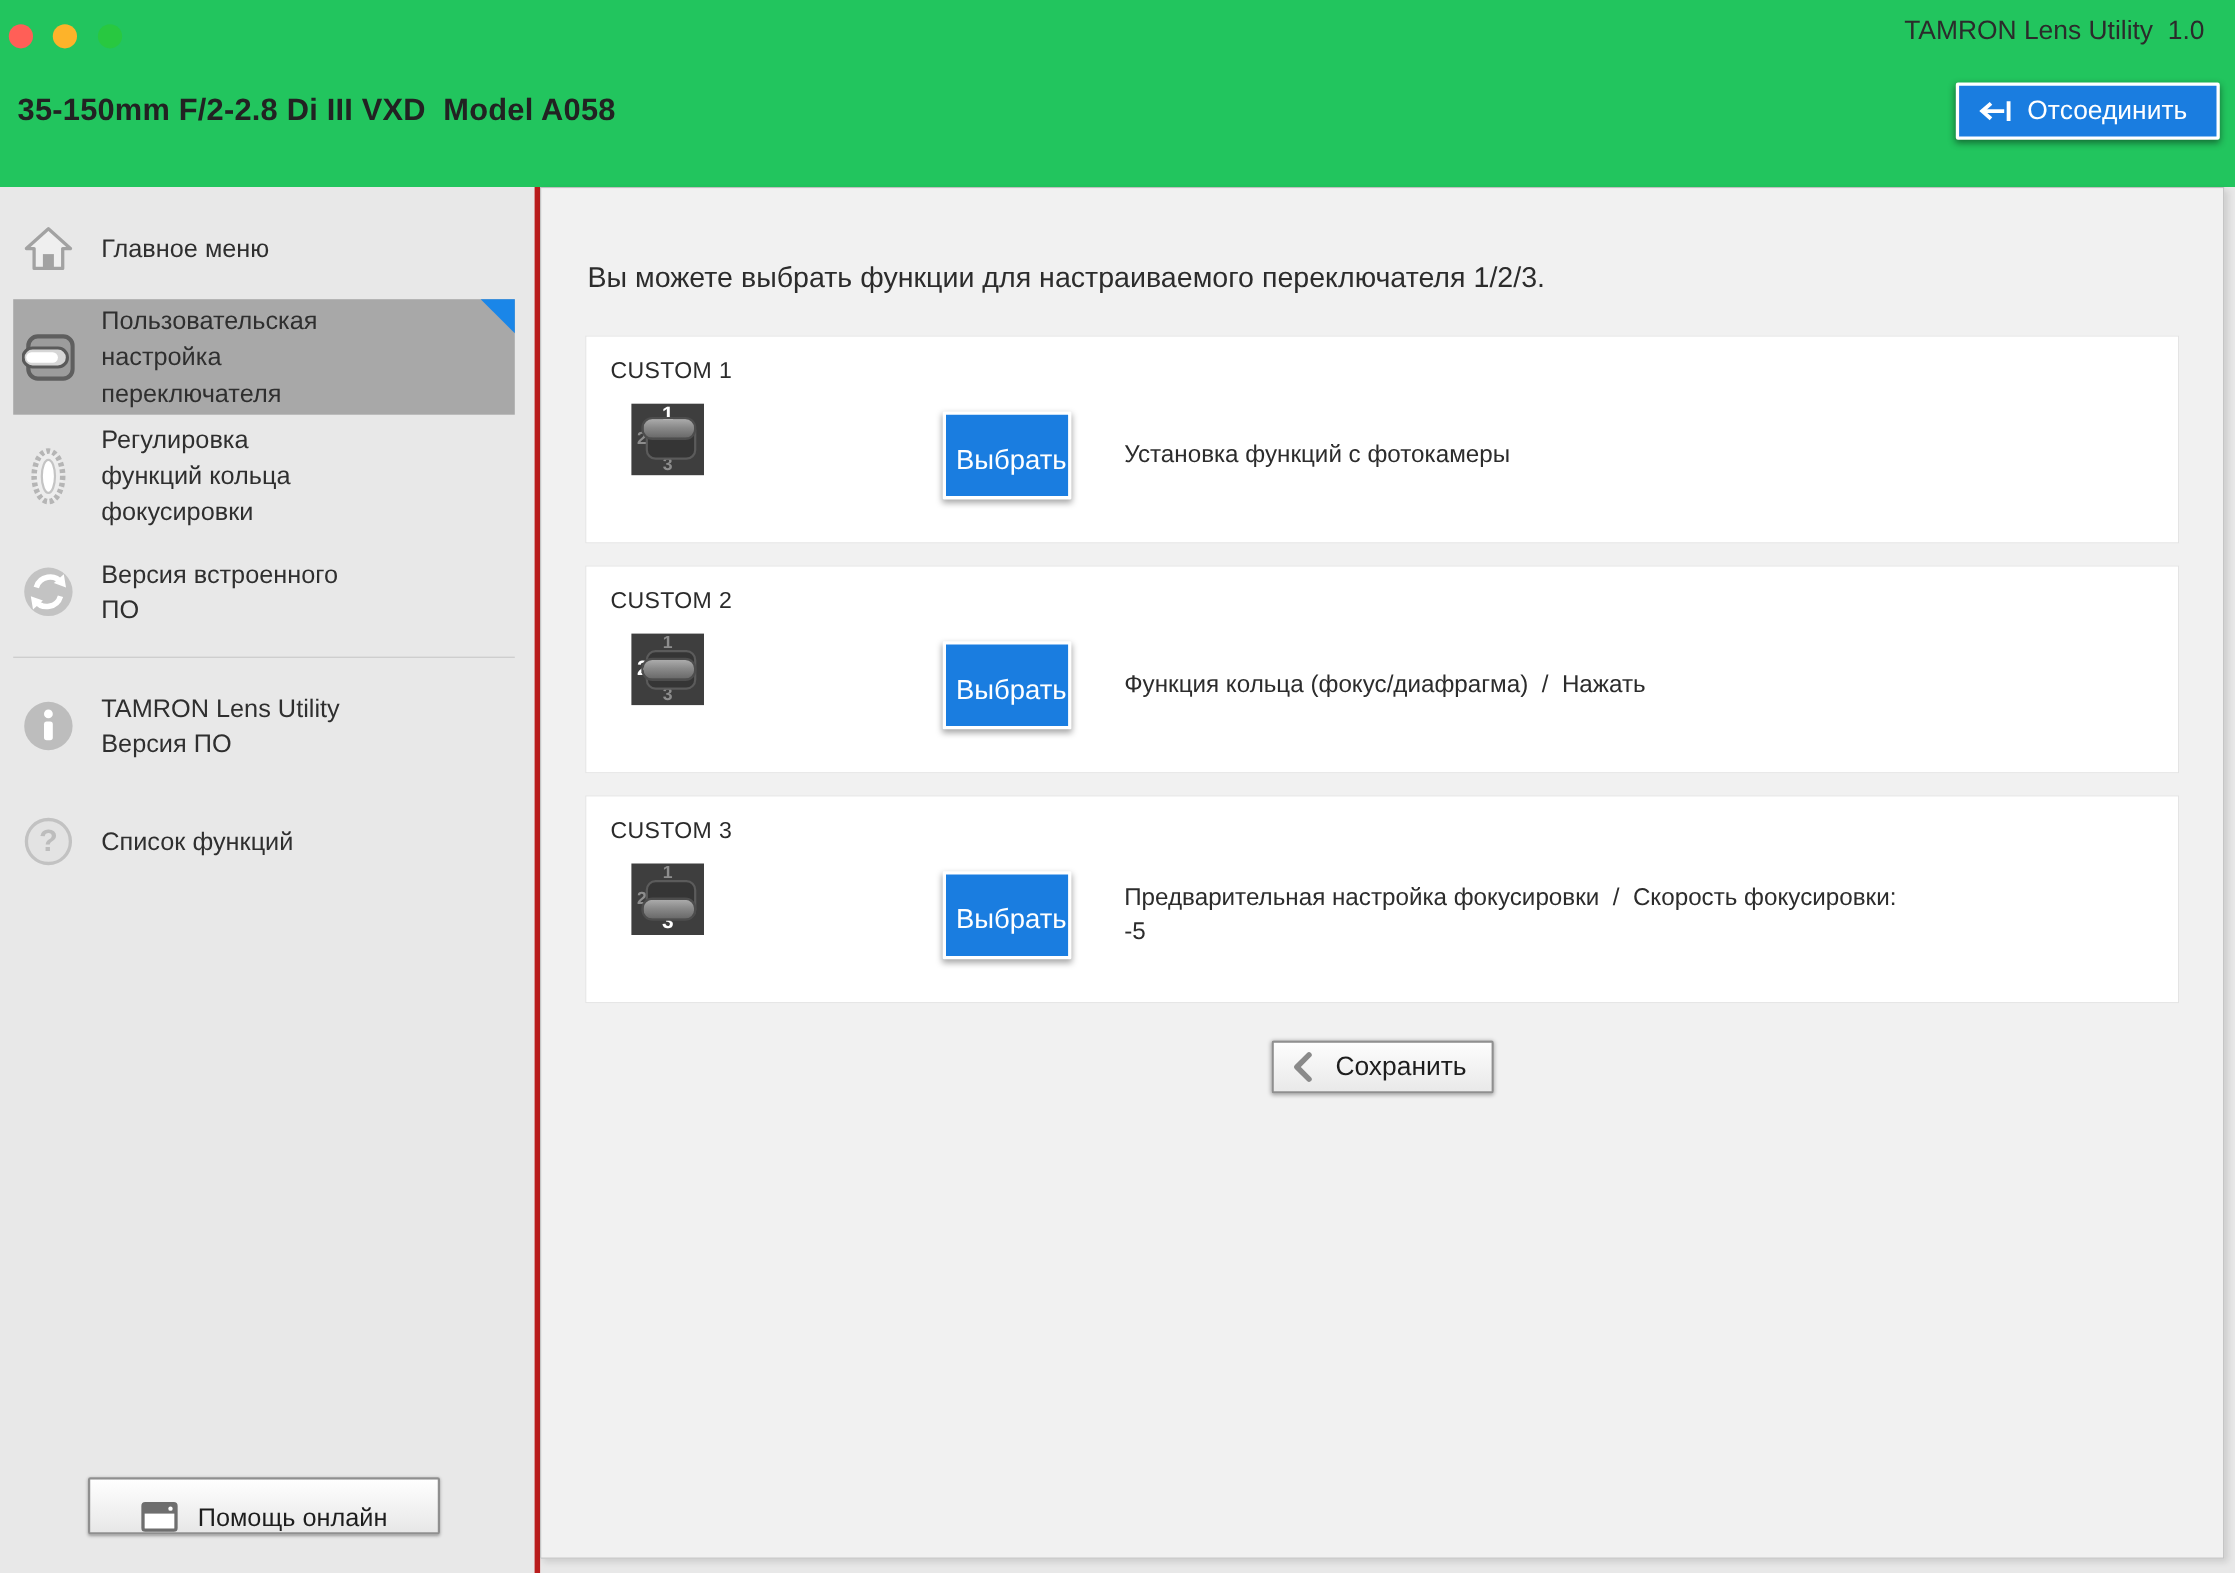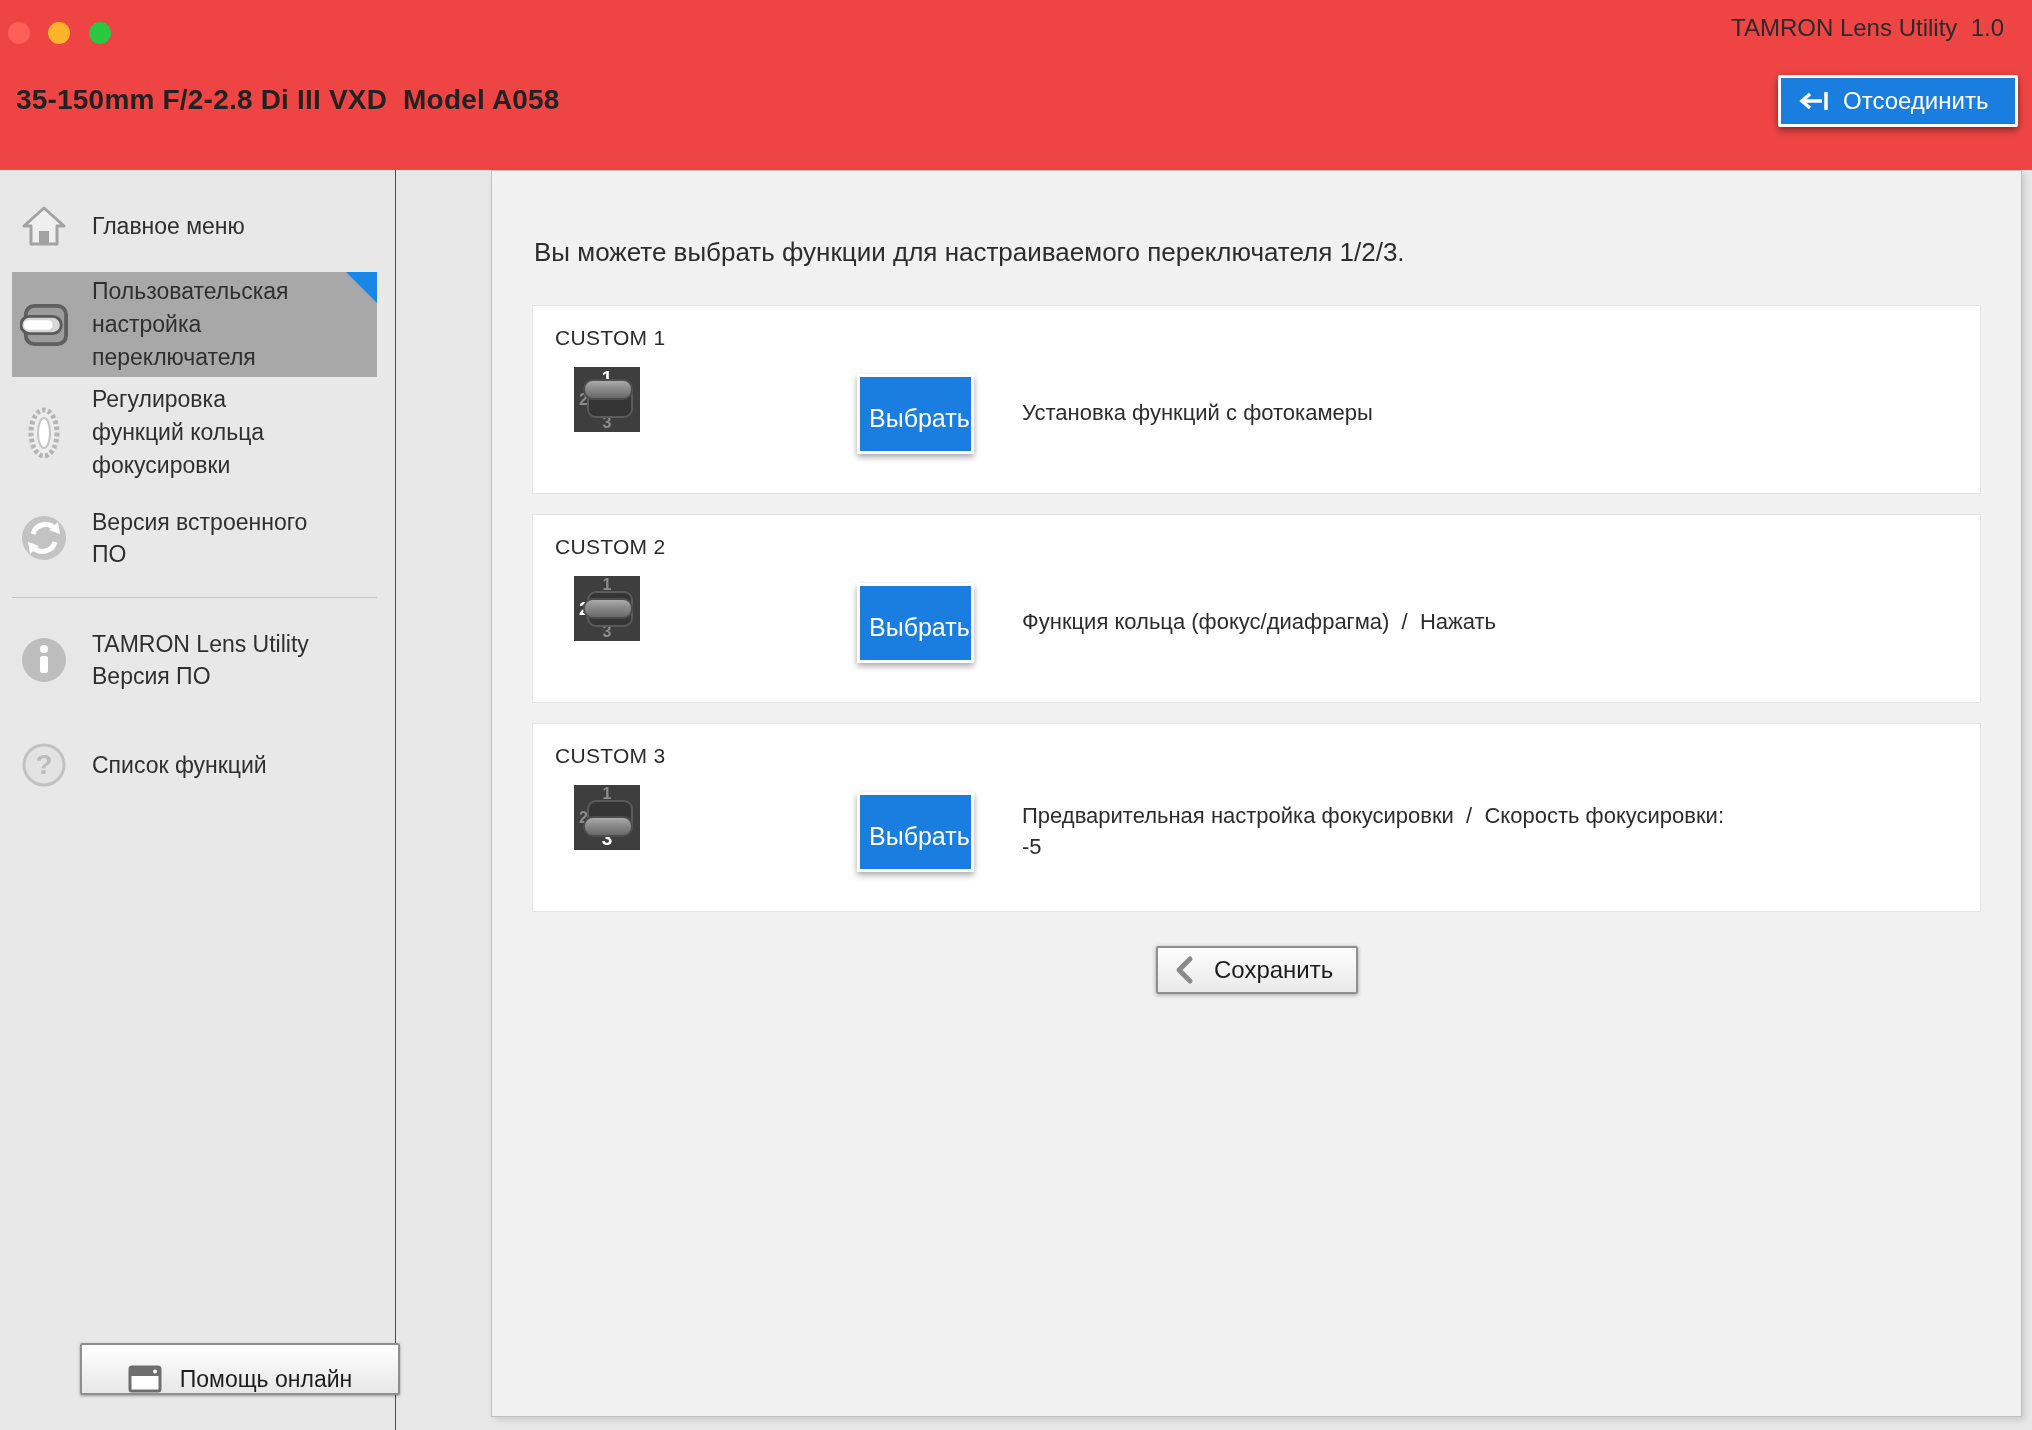--- a/index.html
+++ b/index.html
@@ -1,38 +1,38 @@
 <!DOCTYPE html>
 <html><head>
 <meta charset="utf-8">
 <style>
   html,body{margin:0;padding:0;background:#d6d6d6;}
   *{box-sizing:border-box;}
   .window{
-    position:relative;width:2032px;height:1430px;background:#ef4444;
+    position:relative;width:2032px;height:1430px;background:#22c55e;
     font-family:"Liberation Sans",sans-serif;color:#2c2c2c;overflow:hidden;
   }
   
   .traffic{position:absolute;top:22px;width:22px;height:22px;border-radius:50%;}
   .t-close{left:8px;background:#ff5f57;}
   .t-min{left:48px;background:#fdb32a;}
   .t-max{left:89px;background:#28c840;}
   .app-title{position:absolute;top:14px;right:28px;font-size:24px;color:#2b2b2b;white-space:pre;}
   .lens-title{position:absolute;top:84px;left:16px;font-size:28px;font-weight:bold;color:#222;white-space:pre;letter-spacing:.2px;}
   .disconnect-btn{
     position:absolute;top:75px;right:14px;height:52px;min-width:240px;
     background:#1a7de0;border:3px solid #ffffff;border-radius:2px;
     box-shadow:0 3px 7px rgba(0,0,0,.45);
     display:flex;align-items:center;gap:14px;padding:0 20px 0 14px;cursor:pointer;
   }
   .disconnect-btn span{color:#ffffff;font-size:24px;}
   
   .workspace{position:absolute;left:0;top:170px;right:0;bottom:0;background:#e8e8e8;}
   
-  .sidebar{position:absolute;left:0;top:170px;width:396px;bottom:0;border-right:1px solid #b91c1c;}
+  .sidebar{position:absolute;left:0;top:170px;width:491px;bottom:0;border-right:5px solid #b91c1c;}
   .side-item{
     position:absolute;left:12px;right:18px;display:flex;align-items:center;
     padding-left:8px;cursor:pointer;
   }
   .side-item .icon-box{width:48px;min-width:48px;display:flex;justify-content:center;align-items:center;}
   .side-item .lbl{margin-left:24px;font-size:23px;line-height:33px;color:#2f2f2f;white-space:pre-line;}
   .r0{top:30px;height:52px;}
   .r1{top:102px;height:105px;background:#a8a8a8;}
   .r2{top:215px;height:95px;}
   .r3{top:336px;height:64px;}

